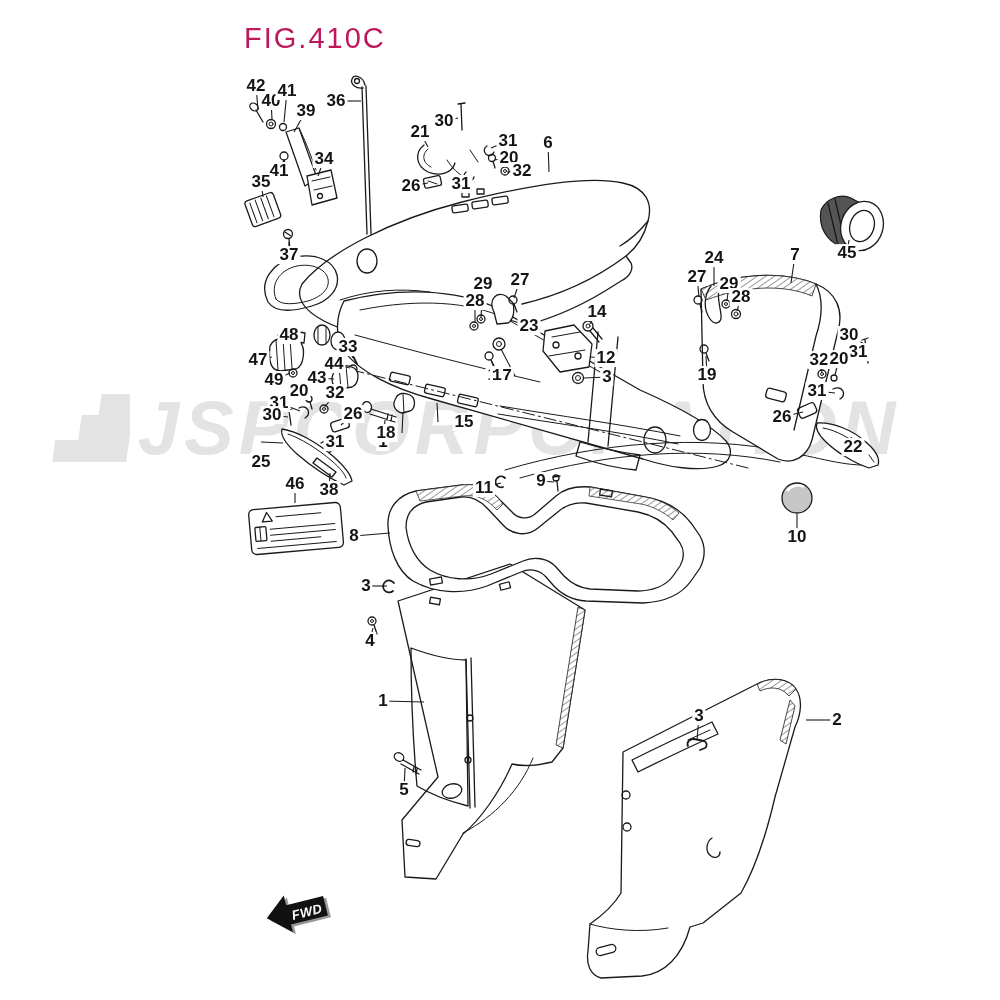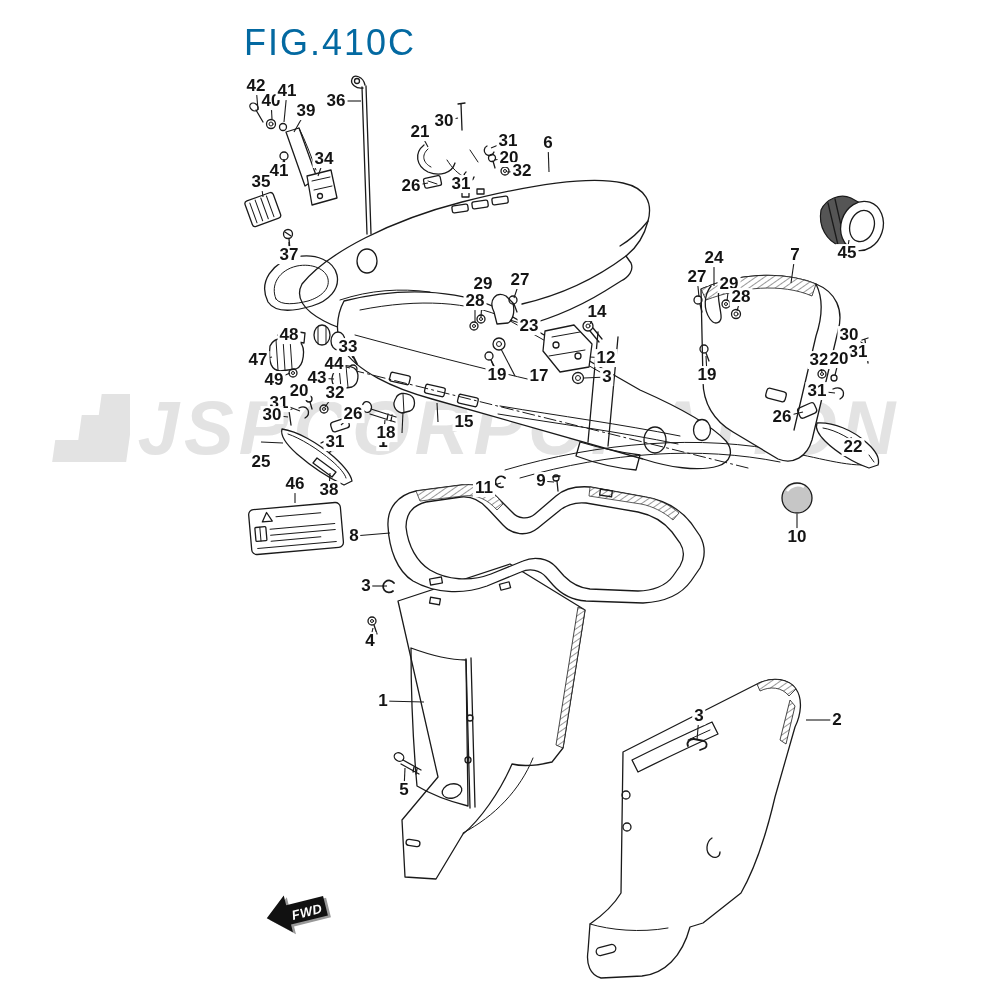--- a/index.html
+++ b/index.html
@@ -1,19 +1,19 @@
 <!DOCTYPE html>
 <html><head>
 <meta charset="utf-8">
 <style>
   html,body{margin:0;padding:0;background:#fff;}
   .stage{position:relative;width:1000px;height:1000px;background:#fff;overflow:hidden;
          font-family:"Liberation Sans",sans-serif;}
-  .fig-title{position:absolute;left:244px;top:22px;font-size:36px;letter-spacing:2px;
-         color:#0369a1;font-weight:400;white-space:nowrap;z-index:1;}
+  .fig-title{position:absolute;left:244px;top:22px;font-size:29px;letter-spacing:2px;
+         color:#be185d;font-weight:400;white-space:nowrap;z-index:1;}
   .watermark{position:absolute;left:48px;top:392px;display:flex;align-items:flex-start;
          z-index:0;pointer-events:none;}
   .wm-text{font-size:76px;font-weight:bold;font-style:italic;letter-spacing:5px;
          color:#e3e3e3;line-height:72px;white-space:nowrap;transform:scaleX(.98);}
   .art{position:absolute;left:0;top:0;z-index:2;}
   #callout-layer{position:absolute;left:0;top:0;width:1000px;height:1000px;z-index:3;pointer-events:none;}
   .callout{position:absolute;transform:translate(-50%,-50%);font-weight:bold;font-size:17px;
          color:#141414;background:#fff;padding:0 2px;line-height:1.05;white-space:nowrap;}
   .ln{fill:none;stroke:#1a1a1a;stroke-width:1.3;stroke-linecap:round;stroke-linejoin:round;}
   .lnf{fill:#fff;stroke:#1a1a1a;stroke-width:1.3;stroke-linecap:round;stroke-linejoin:round;}
@@ -401,21 +401,21 @@
       <div class="callout" style="left: 853px; top: 447px;">22</div>
       <div class="callout" style="left: 707px; top: 375px;">19</div>
       <div class="callout" style="left: 483px; top: 284px;">29</div>
       <div class="callout" style="left: 475px; top: 301px;">28</div>
       <div class="callout" style="left: 520px; top: 280px;">27</div>
       <div class="callout" style="left: 529px; top: 326px;">23</div>
       <div class="callout" style="left: 597px; top: 312px;">14</div>
       <div class="callout" style="left: 606px; top: 358px;">12</div>
       <div class="callout" style="left: 607px; top: 377px;">3</div>
       <div class="callout" style="left: 497px; top: 375px;">19</div>
-      <div class="callout" style="left: 539px; top: 376px;">17</div>
+      <div class="callout" style="left: 502px; top: 376px; font-family: Liberation Mono, monospace;">17</div>
       <div class="callout" style="left: 438px; top: 422px; margin-left: 26px;">15</div>
       <div class="callout" style="left: 383px; top: 442px;">1</div>
       <div class="callout" style="left: 386px; top: 433px;">18</div>
       <div class="callout" style="left: 277px; top: 335px; margin-left: 12px;">48</div>
       <div class="callout" style="left: 258px; top: 360px;">47</div>
       <div class="callout" style="left: 274px; top: 380px;">49</div>
       <div class="callout" style="left: 348px; top: 347px;">33</div>
       <div class="callout" style="left: 334px; top: 364px;">44</div>
       <div class="callout" style="left: 317px; top: 378px;">43</div>
       <div class="callout" style="left: 299px; top: 391px;">20</div>

